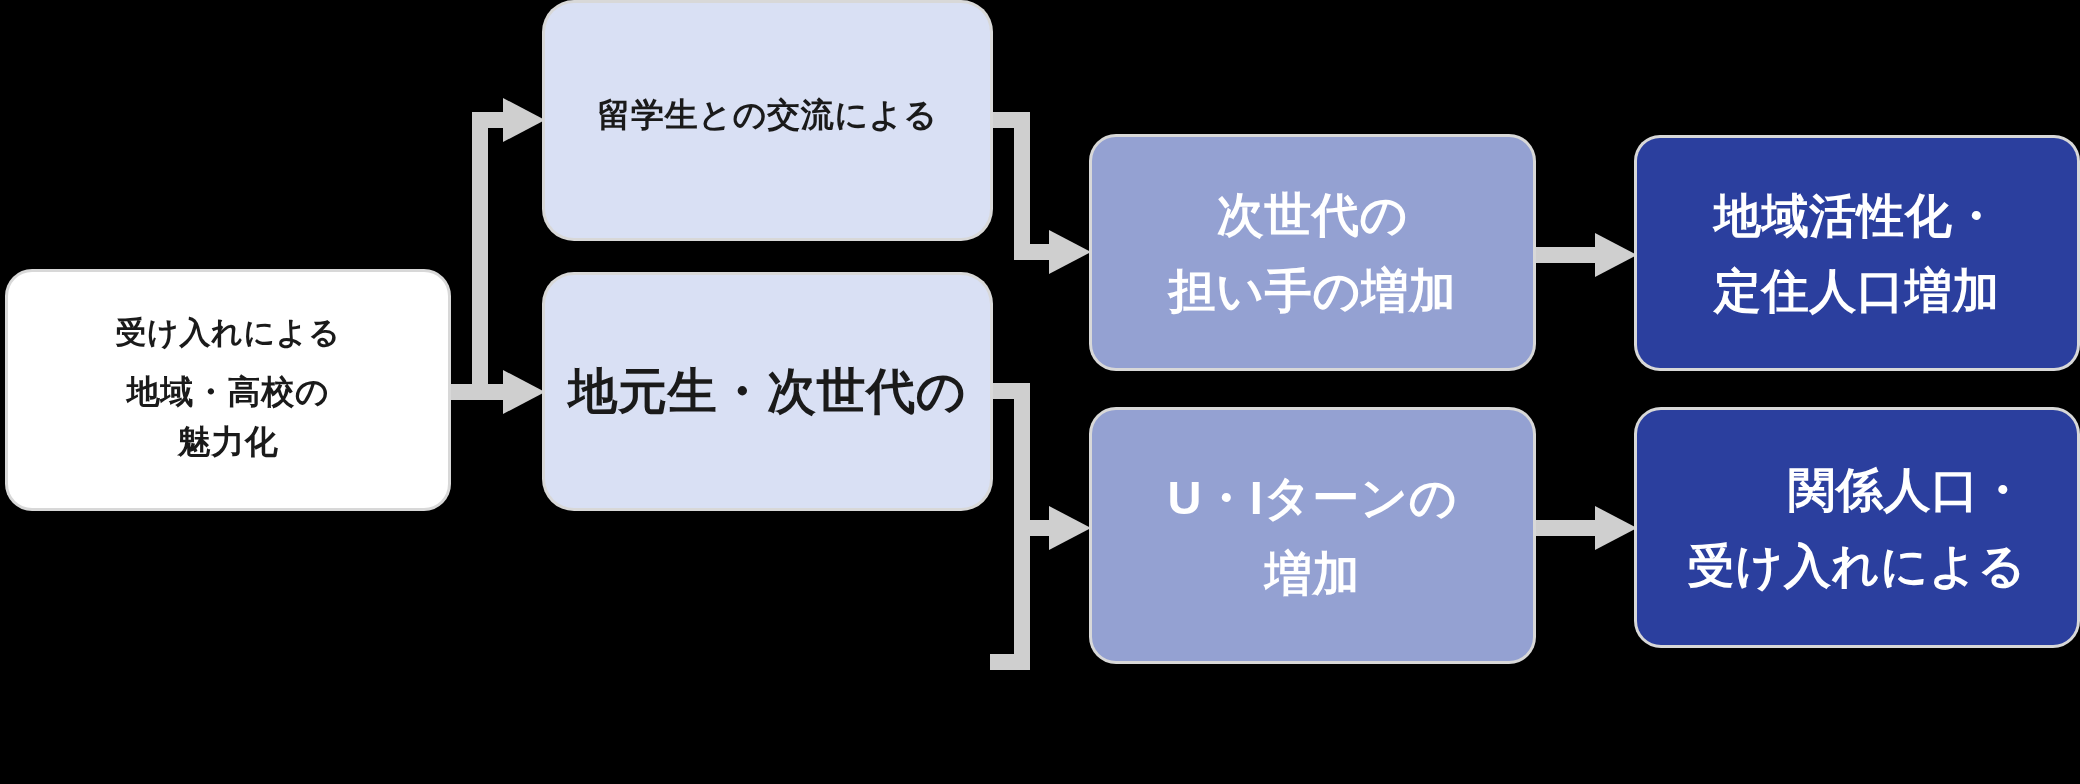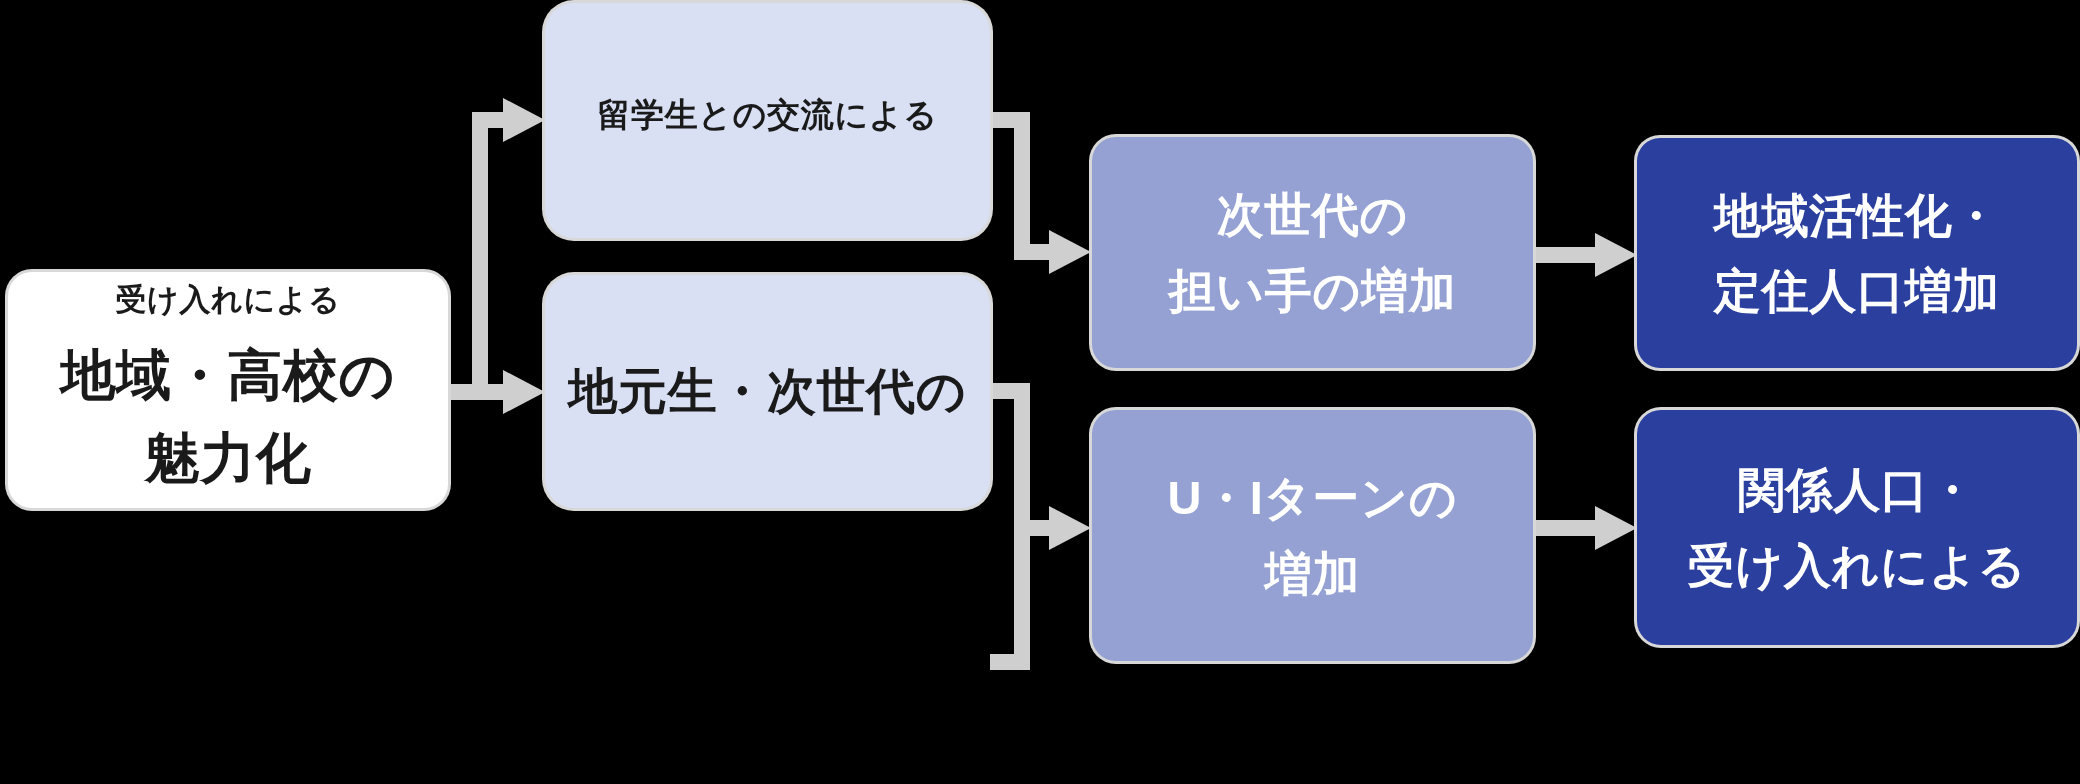--- a/index.html
+++ b/index.html
@@ -31,38 +31,38 @@
   .node .tag{font-weight:700;line-height:1.2;}
   .node .title{font-weight:700;line-height:1.5;}
 
   .n-white{background:var(--box-white);color:var(--text-dark);}
   .n-light{background:var(--box-light);color:var(--text-dark);border-radius:29px;}
   .n-medium{background:var(--box-medium);color:var(--text-light);}
   .n-dark{background:var(--box-dark);color:var(--text-light);}
 
   #node-source          {left:8px;   top:272px; width:440px; height:236px;}
   #node-source .tag     {font-size:31px; margin-bottom:16px;}
-  #node-source .title   {font-size:55px;}
+  #node-source .title   {font-size:33px;}
 
   #node-values-change   {left:545px; top:3px;   width:445px; height:235px;}
   #node-values-change .tag   {font-size:33px; margin-bottom:12px;}
   #node-values-change .title {font-size:49px;}
 
   #node-attachment      {left:545px; top:275px; width:445px; height:233px;}
   #node-students-increase{left:545px;top:545px; width:445px; height:235px;}
   #node-attachment .title,
   #node-students-increase .title{font-size:49px;}
 
   #node-next-generation {left:1092px;top:137px; width:441px; height:231px;}
   #node-ui-turn         {left:1092px;top:410px; width:441px; height:251px;}
   #node-next-generation .title,
   #node-ui-turn .title  {font-size:47px;line-height:1.6;}
 
   #node-revitalization  {left:1637px;top:138px; width:440px; height:230px;border-radius:23px;}
-  #node-population      {left:1637px;top:410px; width:440px; height:235px;}
+  #node-population      {left:1637px;top:410px; width:440px; height:235px;text-align:right;}
   #node-revitalization .title,
   #node-population .title{font-size:47px;line-height:1.6;}
 
   
   .seg{position:absolute;background:var(--arrow);}
   .head{
     position:absolute;width:0;height:0;
     border-top:22px solid transparent;border-bottom:22px solid transparent;
     border-left:42px solid var(--arrow);
   }

